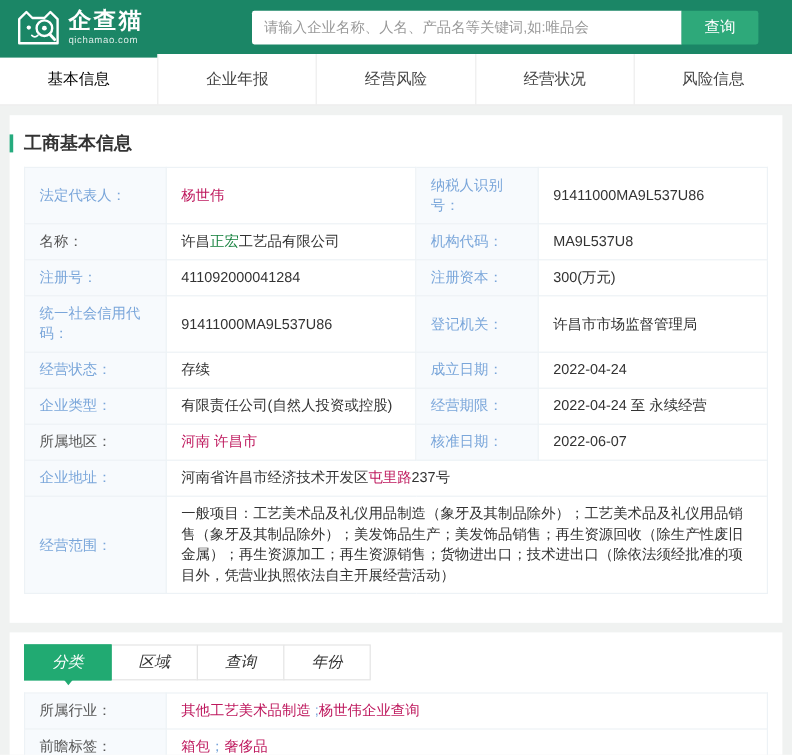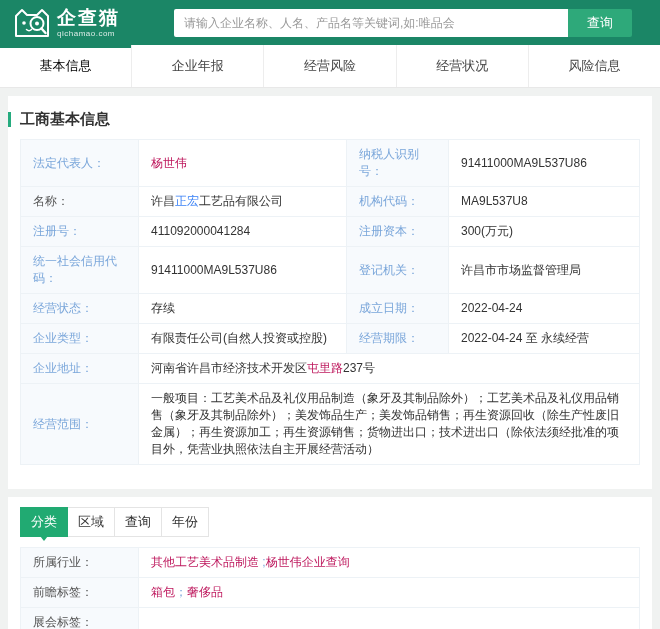--- a/index.html
+++ b/index.html
@@ -4,21 +4,21 @@
 <style>
   * { margin:0; padding:0; box-sizing:border-box; }
   html,body { width:660px; height:629px; overflow:hidden; }
   body { font-family:"Liberation Sans","DejaVu Sans",sans-serif; background:#f0f2f1; font-size:12px; color:#333; }
 
   
   .header { height:45px; background:#1b8666; display:flex; align-items:center; padding:0 28px 0 14px; }
   .logo { display:flex; align-items:center; gap:7px; }
   .logo-text .cn { color:#fff; font-size:19px; font-weight:bold; letter-spacing:2px; line-height:19px; }
   .logo-text .en { color:rgba(255,255,255,.85); font-size:8px; letter-spacing:.5px; margin-top:2px; }
-  .search-wrap { display:flex; margin-left:auto; width:458px; height:28px; }
+  .search-wrap { display:flex; margin-left:auto; width:422px; height:28px; }
   .search-input { flex:1; border:0; outline:none; padding:0 10px; font-size:12px; color:#333; border-radius:2px 0 0 2px; background:#fff; }
   .search-input::placeholder { color:#999; }
   .search-btn { width:64px; border:0; background:#2ea97a; color:#fff; font-size:13px; cursor:pointer; border-radius:0 2px 2px 0; }
 
   
   .nav { height:43px; background:#fff; display:flex; border-bottom:1px solid #e8e8e8; }
   .nav-tab { flex:1; display:flex; align-items:center; justify-content:center; font-size:13px; color:#444; position:relative; cursor:pointer; border-right:1px solid #ededed; }
   .nav-tab:last-child { border-right:0; }
   .nav-tab.active { color:#000000; }
   .nav-tab.active::before { content:""; position:absolute; top:0; left:0; right:0; height:3px; background:#1b8666; }
@@ -30,28 +30,28 @@
   .sec-bar { width:3px; height:15px; background:#25ab7e; margin-right:9px; }
   .sec-text { font-size:15px; font-weight:bold; color:#333; }
 
   
   .tbl { width:620px; margin:0 auto; border-collapse:collapse; table-layout:fixed; }
   .tbl td { border:1px solid #edf2f6; padding:6px 12px; font-size:12px; line-height:17px; vertical-align:middle; word-break:break-all; }
   .tbl td.label { background:#f7fafd; color:#555; }
   .tbl td.label.lbl-link { color:#7aa6da; }
   .seg { color:#333; }
   .seg.link { color:#be185d; cursor:pointer; }
-  .seg.green { color:#3b82f6; }
+  .seg.green { color:#15803d; }
   .seg.dark { color:#333; }
   .sep { color:#7aa6da; }
 
   
   .card2 { padding:10px 12px 12px 12px; }
   .ftabs { display:flex; margin-bottom:10px; }
-  .ftab { width:48px; height:30px; line-height:28px; text-align:center; font-size:13px; color:#333; background:#fff; border:1px solid #e4e4e4; margin-left:-1px; cursor:pointer; position:relative; }
+  .ftab { width:73px; height:30px; line-height:28px; text-align:center; font-size:13px; color:#333; background:#fff; border:1px solid #e4e4e4; margin-left:-1px; cursor:pointer; position:relative;font-style:italic; }
   .ftab:first-child { margin-left:0; }
   .ftab.active { background:#21aa72; color:#fff; border:1px solid #21aa72; z-index:1; }
   .ftab.active::after { content:""; position:absolute; left:50%; bottom:-5px; margin-left:-4px; border:4px solid transparent; border-top:5px solid #21aa72; border-bottom:0; }
 
   .tbl2 { width:100%; margin:0; }
   .tbl2 td.label { width:118px; color:#555; }
 </style>
 </head>
 <body>
 
@@ -129,20 +129,26 @@
           <td class="label lbl-link">成立日期：</td>
           <td><span class="seg dark">2022-04-24</span></td>
         </tr>
         <tr>
           <td class="label lbl-link">企业类型：</td>
           <td><span class="seg dark">有限责任公司(自然人投资或控股)</span></td>
           <td class="label lbl-link">经营期限：</td>
           <td><span class="seg dark">2022-04-24 至 永续经营</span></td>
         </tr>
         <tr>
+          <td class="label">所属地区：</td>
+          <td><span class="seg link">河南 许昌市</span></td>
+          <td class="label lbl-link">核准日期：</td>
+          <td><span class="seg dark">2022-06-07</span></td>
+        </tr>
+        <tr>
           <td class="label lbl-link">企业地址：</td>
           <td colspan="3"><span class="seg dark">河南省许昌市经济技术开发区</span><span class="seg link">屯里路</span><span class="seg dark">237号</span></td>
         </tr>
         <tr>
           <td class="label lbl-link">经营范围：</td>
           <td colspan="3"><span class="seg dark">一般项目：工艺美术品及礼仪用品制造（象牙及其制品除外）；工艺美术品及礼仪用品销售（象牙及其制品除外）；美发饰品生产；美发饰品销售；再生资源回收（除生产性废旧金属）；再生资源加工；再生资源销售；货物进出口；技术进出口（除依法须经批准的项目外，凭营业执照依法自主开展经营活动）</span></td>
         </tr>
       </tbody>
   </table>
 </div>

